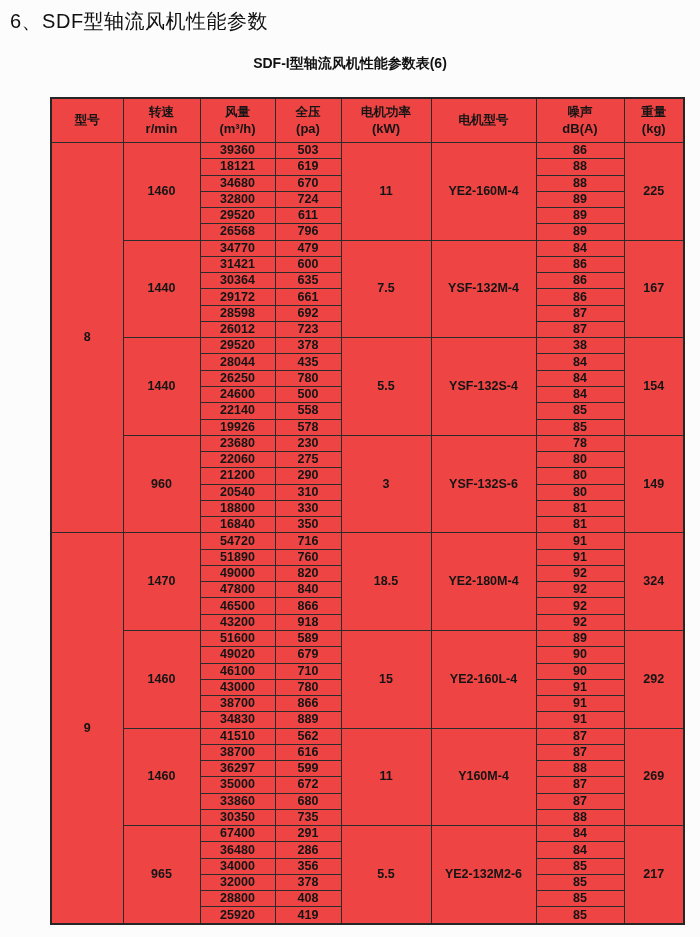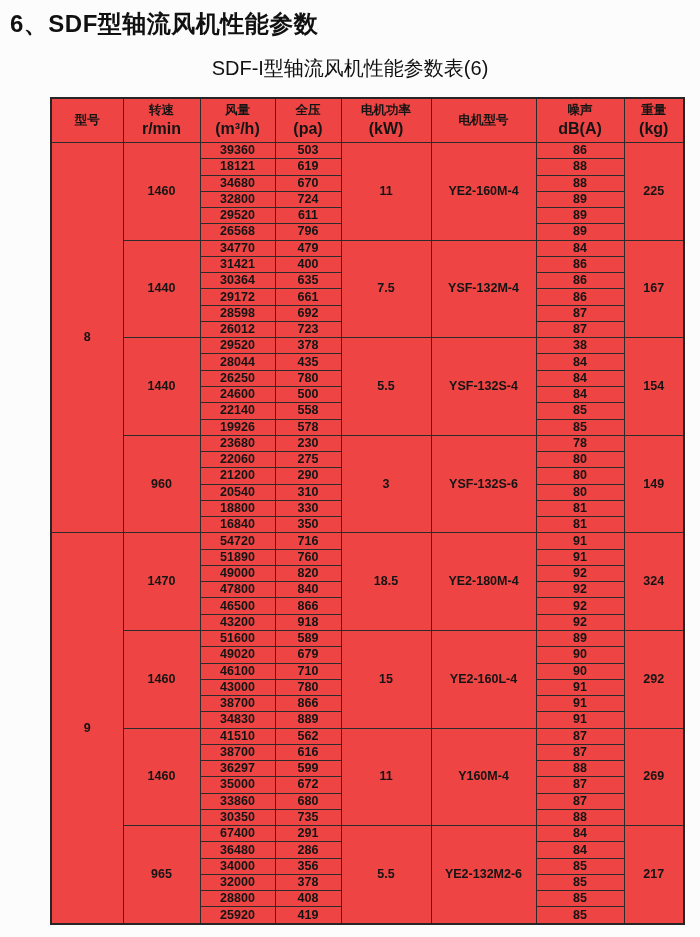--- a/index.html
+++ b/index.html
@@ -11,33 +11,33 @@
     height: 937px;
     position: relative;
     background: #fcfcfc;
     font-family: "Liberation Sans", "DejaVu Sans", sans-serif;
     color: #141414;
   }
   .page-title {
     position: absolute;
     left: 10px;
     top: 8px;
-    font-size: 24px;
-    font-weight: 700;
+    font-size: 20px;
+    font-weight: 400;
     letter-spacing: 0.5px;
     color: #111;
   }
   .table-title {
     position: absolute;
     left: 0;
     top: 55px;
     width: 100%;
     text-align: center;
-    font-size: 20px;
-    font-weight: 400;
+    font-size: 14px;
+    font-weight: 700;
     color: #111;
   }
   table.perf {
     position: absolute;
     left: 50px;
     top: 97px;
     width: 633px;
     height: 828px;
     border-collapse: collapse;
     table-layout: fixed;
@@ -53,21 +53,21 @@
     font-size: 12.5px;
     color: #141414;
     line-height: 1.2;
     overflow: hidden;
     white-space: nowrap;
   }
   table.perf thead th {
     height: 43px;
   }
   table.perf .h-unit {
-    font-size: 16px;
+    font-size: 13px;
     font-weight: 700;
     margin-top: 1px;
   }
 </style>
 </head>
 <body>
 
 <div class="page-title">6、SDF型轴流风机性能参数</div>
 <div class="table-title">SDF-I型轴流风机性能参数表(6)</div>
 
@@ -156,21 +156,21 @@
         <td rowspan="6">1440</td>
         <td>34770</td>
         <td>479</td>
         <td rowspan="6">7.5</td>
         <td rowspan="6">YSF-132M-4</td>
         <td>84</td>
         <td rowspan="6">167</td>
       </tr>
       <tr>
         <td>31421</td>
-        <td>400</td>
+        <td>600</td>
         <td>86</td>
       </tr>
       <tr>
         <td>30364</td>
         <td>635</td>
         <td>86</td>
       </tr>
       <tr>
         <td>29172</td>
         <td>661</td>

